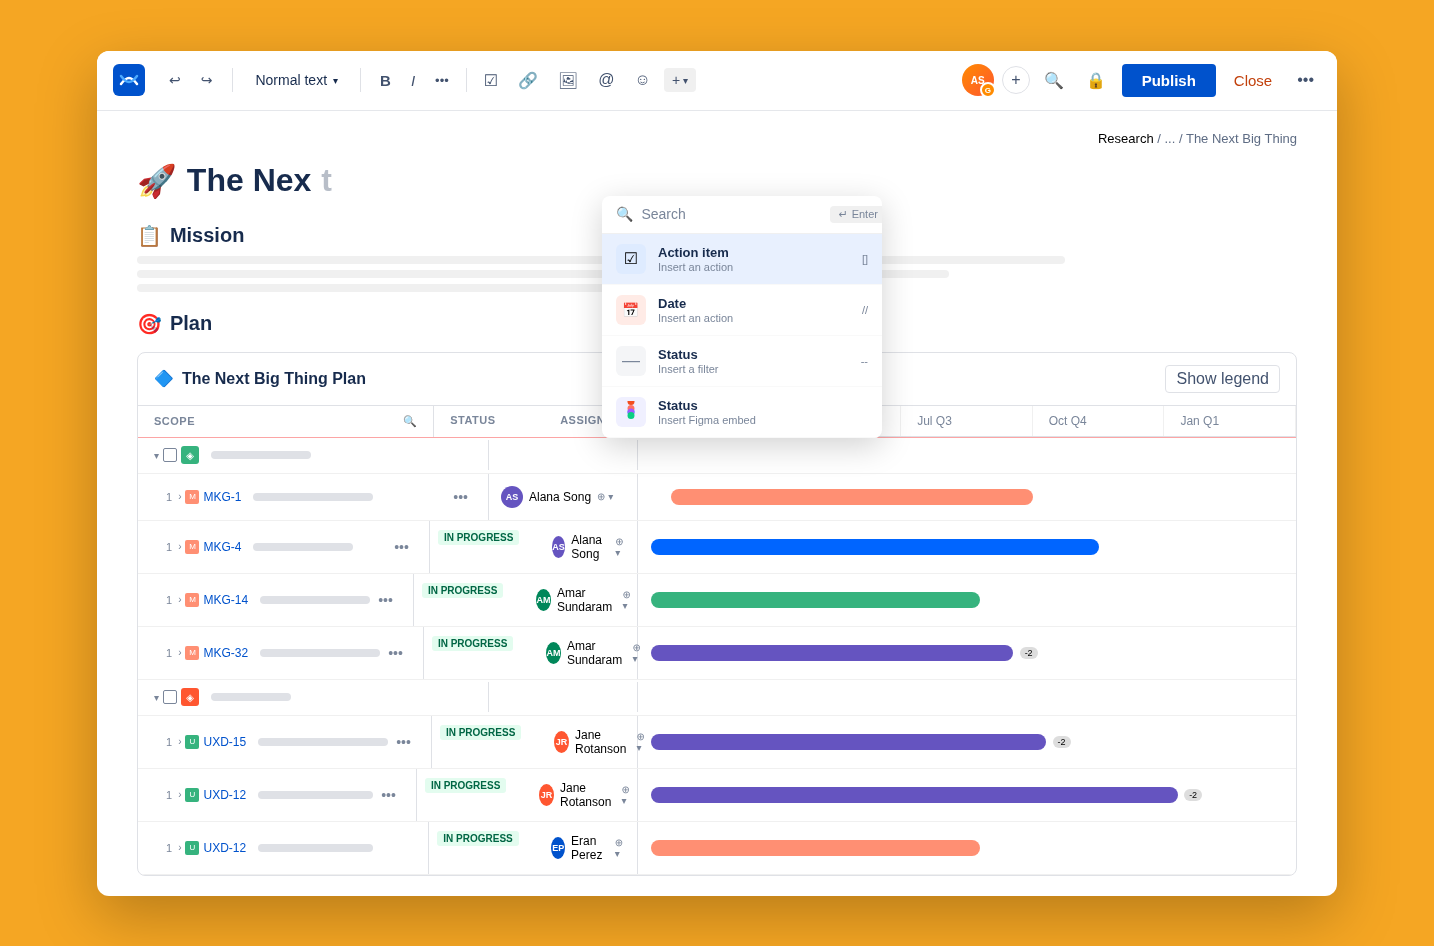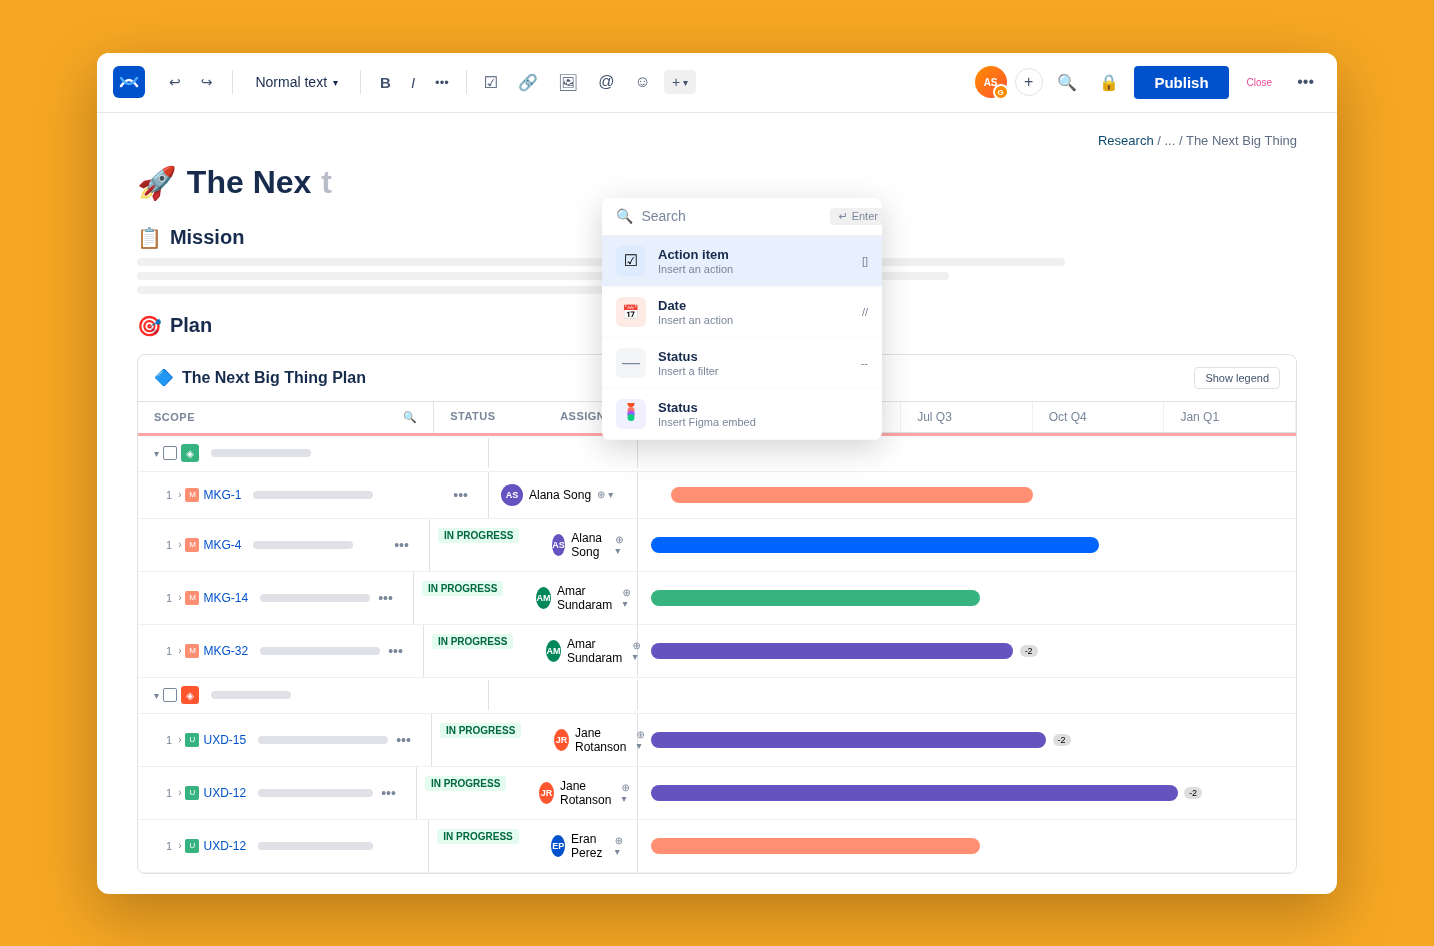--- a/index.html
+++ b/index.html
@@ -77,22 +77,22 @@
       border-radius: 4px;
       padding: 8px 20px;
       font-size: 15px;
       font-weight: 600;
       cursor: pointer;
     }
     .close-btn {
       background: none;
       border: none;
       cursor: pointer;
-      font-size: 10px;
-      color: #ec4899;
+      font-size: 15px;
+      color: #c2410c;
       font-weight: 500;
       padding: 6px 10px;
     }
     .avatar-circle {
       width: 32px;
       height: 32px;
       border-radius: 50%;
       background: #FF5630;
       display: flex;
       align-items: center;
@@ -128,21 +128,21 @@
       padding: 20px 40px;
       position: relative;
     }
     
     .breadcrumb {
       text-align: right;
       font-size: 13px;
       color: #5E6C84;
       margin-bottom: 16px;
     }
-    .breadcrumb a { color: #0c4a6e; text-decoration: none; }
+    .breadcrumb a { color: #000000; text-decoration: none; }
     
     .page-title {
       font-size: 32px;
       font-weight: 700;
       color: #172B4D;
       margin-bottom: 20px;
       display: flex;
       align-items: center;
       gap: 10px;
     }
@@ -165,27 +165,27 @@
       font-size: 16px;
       font-weight: 600;
       color: #172B4D;
     }
     .show-legend-btn {
       margin-left: auto;
       background: none;
       border: 1px solid #dfe1e6;
       border-radius: 4px;
       padding: 4px 10px;
-      font-size: 11px;
+      font-size: 16px;
       cursor: pointer;
       color: #42526E;
     }
     .col-headers {
       display: flex;
-      border-bottom: 3px solid #fca5a5;
+      border-bottom: 1px solid #fca5a5;
     }
     .col-scope {
       width: 350px;
       padding: 8px 16px;
       font-size: 11px;
       font-weight: 600;
       color: #7A869A;
       text-transform: uppercase;
       letter-spacing: 0.5px;
       display: flex;

